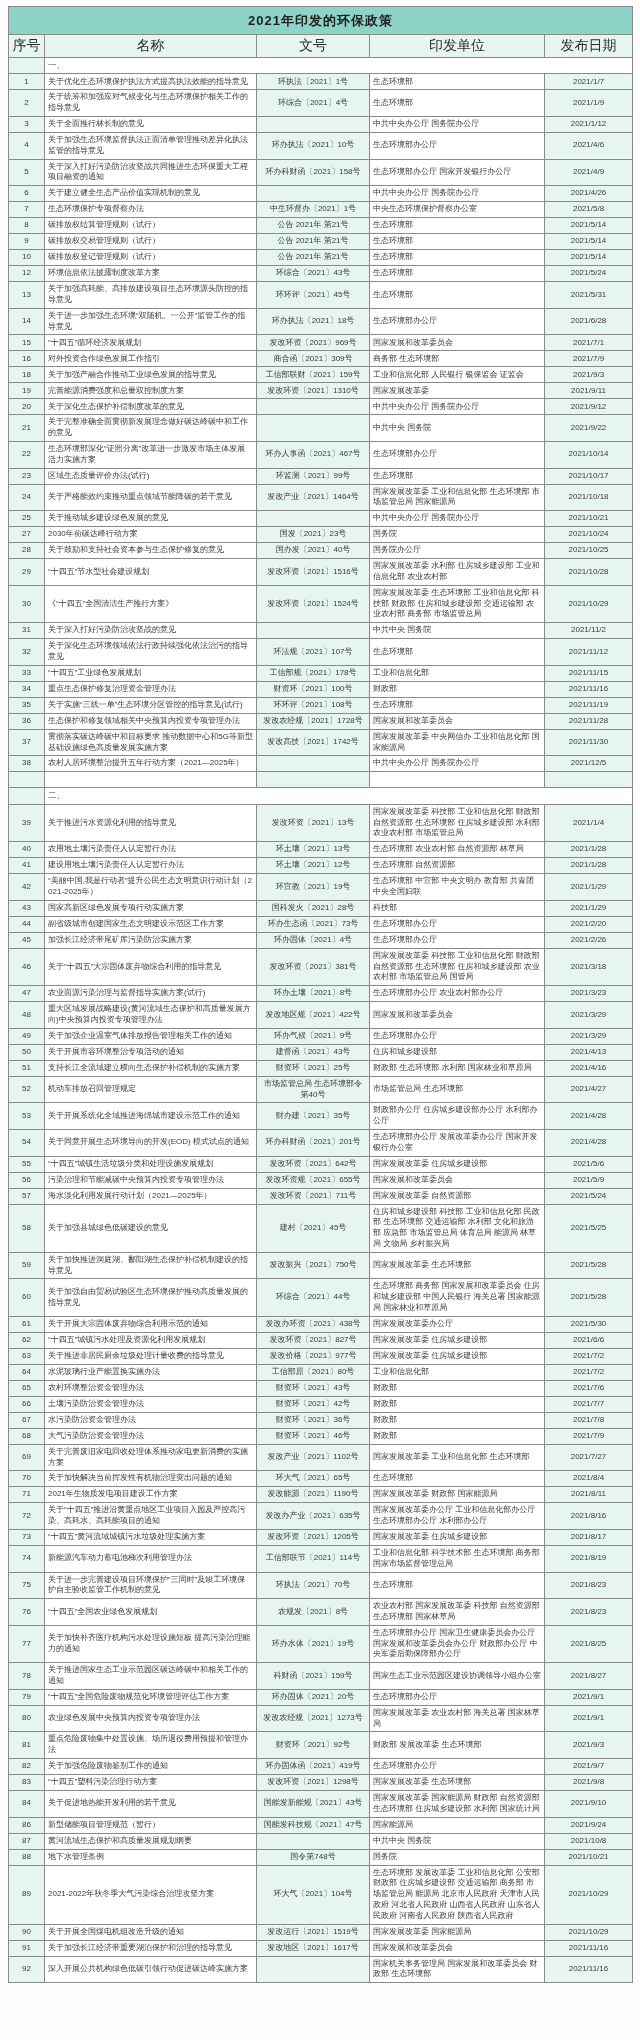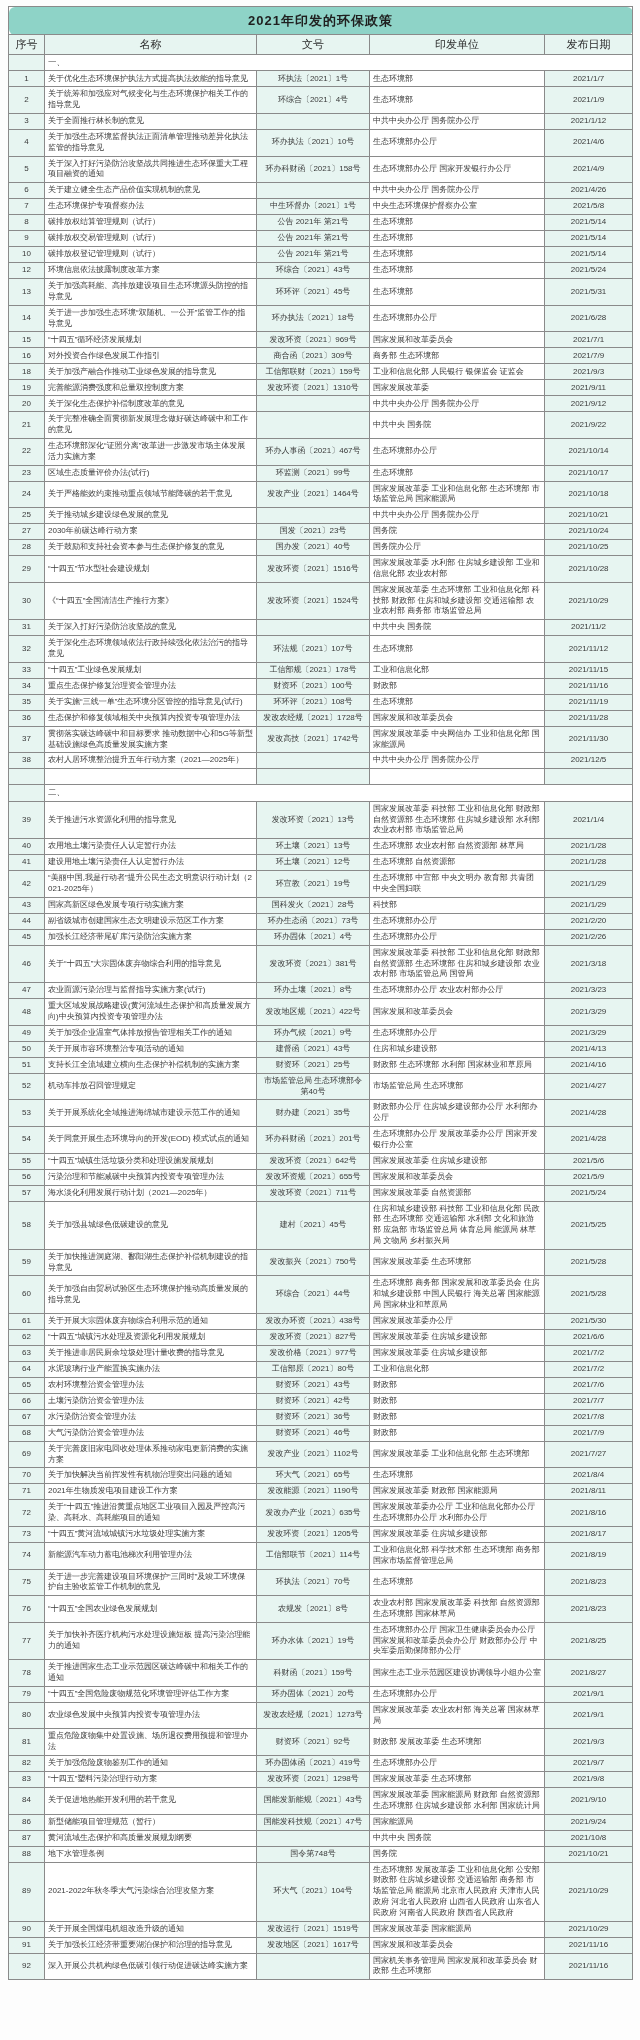--- a/index.html
+++ b/index.html
@@ -16,25 +16,25 @@
   table.policy{width:624px;border-collapse:collapse;table-layout:fixed;border:1px solid #6e6e6e;}
   col.w-no{width:36px;}
   col.w-name{width:212px;}
   col.w-doc{width:113px;}
   col.w-unit{width:175px;}
   col.w-date{width:88px;}
   th,td{border:1px solid var(--border);padding:2px 3px;vertical-align:middle;word-break:break-all;overflow:hidden;}
   th.title-cell{
     background:var(--title-bg);
     font-size:13px;font-weight:bold;color:#1f1f1f;
-    height:28px;text-align:center;letter-spacing:1px;border-radius:6px;
+    height:28px;text-align:center;letter-spacing:1px;
   }
   tr.head-row th{
     background:var(--alt-bg);
-    font-size:11px;font-weight:normal;text-align:center;height:18px;color:#2b2b2b;
+    font-size:14px;font-weight:normal;text-align:center;height:18px;color:#2b2b2b;
   }
   tbody td{font-size:8px;line-height:1.35;height:16px;}
   td.c-no{background:var(--alt-bg);text-align:center;}
   td.c-name{background:var(--cell-bg);text-align:left;}
   td.c-doc{background:var(--alt-bg);text-align:center;}
   td.c-unit{background:var(--cell-bg);text-align:left;}
   td.c-date{background:var(--alt-bg);text-align:center;}
   tr.section-row td.c-label{background:var(--cell-bg);text-align:left;font-size:8.5px;}
   tr.spacer-row td{height:16px;}
 </style>

